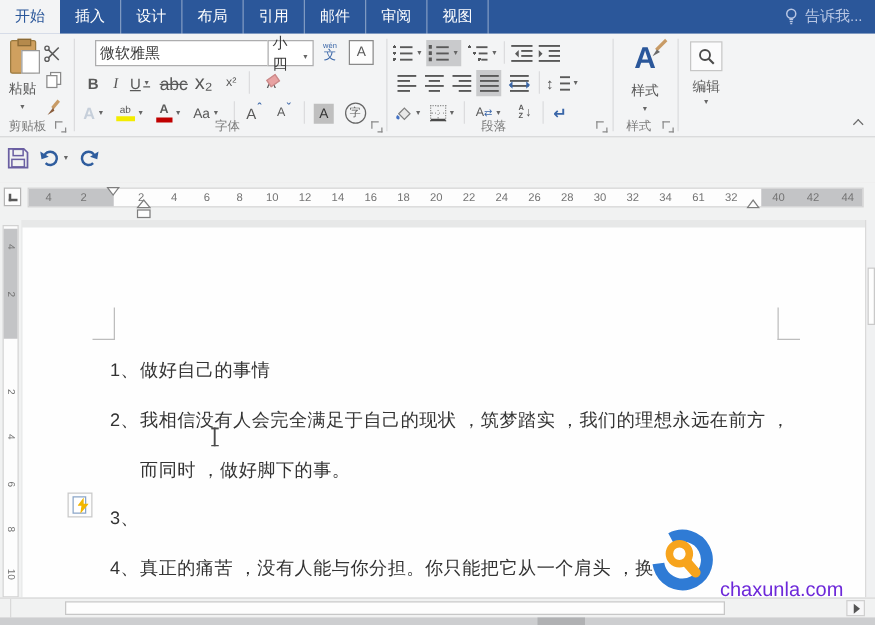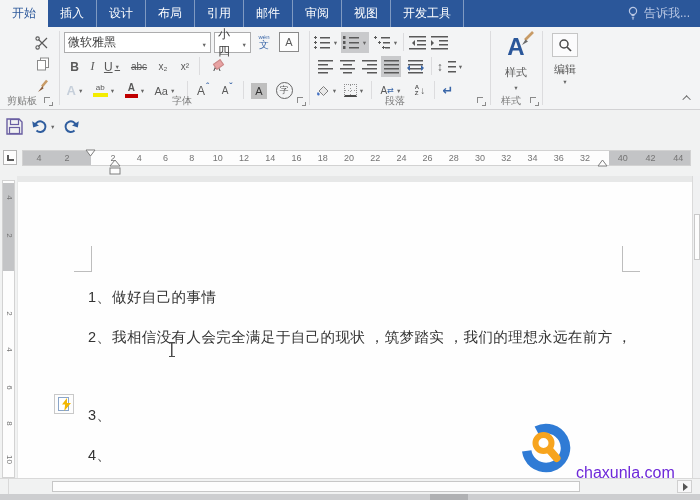--- a/index.html
+++ b/index.html
@@ -110,35 +110,39 @@
 
 <div class="tabbar">
   <div class="tab active">开始</div>
   <div class="tab tb">插入</div>
   <div class="tab tb">设计</div>
   <div class="tab tb">布局</div>
   <div class="tab tb">引用</div>
   <div class="tab tb">邮件</div>
   <div class="tab tb">审阅</div>
   <div class="tab tb">视图</div>
-  <div class="tab tb">开发工具</div>
   <div class="tab-right">
     <div class="tellme">
       <svg width="12" height="15" viewBox="0 0 12 15">
           <circle cx="6" cy="5" r="3.6" fill="none" stroke="#b9c7e4" stroke-width="1.2"></circle>
           <path d="M4.5 9.5 h3 M4.8 11.2 h2.4 M5.2 12.9 h1.6" stroke="#b9c7e4" stroke-width="1.1" fill="none"></path>
         </svg>
       <span>告诉我...</span>
     </div>
 
   </div>
 </div>
 
 <div class="ribbon">
 
+  <div class="btn" style="left:3px;top:2px;width:30px;height:64px;flex-direction:column">
+    <span class="clipboard-ic"></span>
+    <span style="margin-top:4px;font-size:11px">粘贴</span>
+    <span class="ddu"></span>
+  </div>
   <div class="btn" style="left:33px;top:5px;width:18px">
     <svg width="14" height="14" viewBox="0 0 14 14">
         <path d="M12 2 L3.5 10.5 M12 12 L3.5 3.5" stroke="#5a5a5a" stroke-width="1.2" fill="none"></path>
         <circle cx="2.6" cy="11.4" r="1.7" fill="none" stroke="#5a5a5a" stroke-width="1.1"></circle>
         <circle cx="2.6" cy="2.6" r="1.7" fill="none" stroke="#5a5a5a" stroke-width="1.1"></circle>
       </svg>
   </div>
   <div class="btn" style="left:34px;top:26px;width:18px">
     <svg width="14" height="14" viewBox="0 0 14 14">
         <rect x="4.5" y="1" width="8" height="9.5" fill="#fff" stroke="#8a8a8a"></rect>
@@ -148,42 +152,42 @@
   <div class="btn" style="left:33px;top:48px;width:18px">
     <svg width="14" height="14" viewBox="0 0 14 14">
         <path d="M12 1.5 L7 7.5" stroke="#c89b66" stroke-width="2.6"></path>
         <path d="M7.5 7 L3 13 L8.5 9.5 Z" fill="#8b5e3c"></path>
       </svg>
   </div>
   <div class="grp-label" style="left:2px;width:40px">剪贴板</div>
   <div class="launcher" style="left:44px;bottom:3px"></div>
   <div class="gsep" style="left:59px"></div>
 
-  <div class="combo" style="left:64px;top:5px;width:147px">
+  <div class="combo" style="left:76px;top:5px;width:147px">
     <span>微软雅黑</span>
     <span class="ddu"></span>
   </div>
   <div class="combo" style="left:214px;top:5px;width:37px">
     <span>小四</span>
     <span class="ddu"></span>
   </div>
   <div class="btn" style="left:253px;top:4px;width:22px;height:22px;flex-direction:column;line-height:1">
     <span style="font-size:6px;color:#3a66a8">wén</span>
     <span style="font-size:10px;color:#3a66a8">文</span>
   </div>
   <div class="btn" style="left:278px;top:4px;width:22px;height:22px">
     <span class="boxA">A</span>
   </div>
   <div class="btn" style="left:66px;top:29px;width:17px;font-weight:700;font-size:12px">B</div>
   <div class="btn" style="left:85px;top:29px;width:15px;font-style:italic;font-family:'Liberation Serif',serif;font-size:12px">I</div>
   <div class="btn dd" style="left:101px;top:29px;width:22px;font-size:12px;text-decoration:underline">
       <span>U</span>
     </div>
-  <div class="btn" style="left:127px;top:29px;width:24px;font-size:10px;text-decoration:line-through">abc</div>
-  <div class="btn" style="left:153px;top:29px;width:20px;font-size:10px">x₂</div>
+  <div class="btn" style="left:127px;top:29px;width:24px;font-size:14px;text-decoration:line-through">abc</div>
+  <div class="btn" style="left:153px;top:29px;width:20px;font-size:16px">x₂</div>
   <div class="btn" style="left:175px;top:29px;width:20px;font-size:10px">x²</div>
   <div class="isep" style="left:199px;top:30px"></div>
   <div class="btn" style="left:204px;top:29px;width:26px;position:absolute">
     <span style="font-size:11px;position:relative"><span>A</span><span class="eraser"></span></span>
   </div>
   <div class="btn dd" style="left:63px;top:53px;width:24px">
     <span style="font-size:13px;font-weight:700;color:#c6cfda">A</span>
   </div>
   <div class="btn dd" style="left:90px;top:53px;width:28px">
     <span style="display:flex;flex-direction:column;align-items:center;line-height:1">
@@ -353,21 +357,21 @@
         <span>16</span>
         <span>18</span>
         <span>20</span>
         <span>22</span>
         <span>24</span>
         <span>26</span>
         <span>28</span>
         <span>30</span>
         <span>32</span>
         <span>34</span>
-        <span>36</span>
+        <span>61</span>
         <span>32</span>
     </div>
     <div class="right-nums">
       <span>40</span>
         <span>42</span>
         <span>44</span>
     </div>
     <svg class="abs" style="left:62px;top:-2px" width="11" height="8">
         <polygon points="1,1 10,1 5.5,7" fill="#fdfdfd" stroke="#7e7e7e"></polygon>
       </svg>
@@ -387,25 +391,29 @@
     <div class="cmark r" style="left:604px;top:64px"></div>
 
     <div class="dline" style="top:107px">
       <span class="n">1、</span>
       <span class="t">做好自己的事情</span>
     </div>
     <div class="dline" style="top:147px">
       <span class="n">2、</span>
       <span class="t">我相信没有人会完全满足于自己的现状 ，筑梦踏实 ，我们的理想永远在前方 ，</span>
     </div>
+    <div class="dline" style="top:187px">
+      <span class="t">而同时 ，做好脚下的事。</span>
+    </div>
     <div class="dline" style="top:225px">
       <span class="n">3、</span>
     </div>
     <div class="dline" style="top:265px">
       <span class="n">4、</span>
+      <span class="t">真正的痛苦 ，没有人能与你分担。你只能把它从一个肩头 ，换</span>
     </div>
 
     <div class="autoc" style="left:36px;top:212px">
       <span class="pg"></span>
       <span class="bolt"></span>
     </div>
 
     <div class="ibeam" style="left:150px;top:160px"></div>
 
     <svg class="abs" style="left:502px;top:240px" width="52" height="52" viewBox="0 0 52 52">

